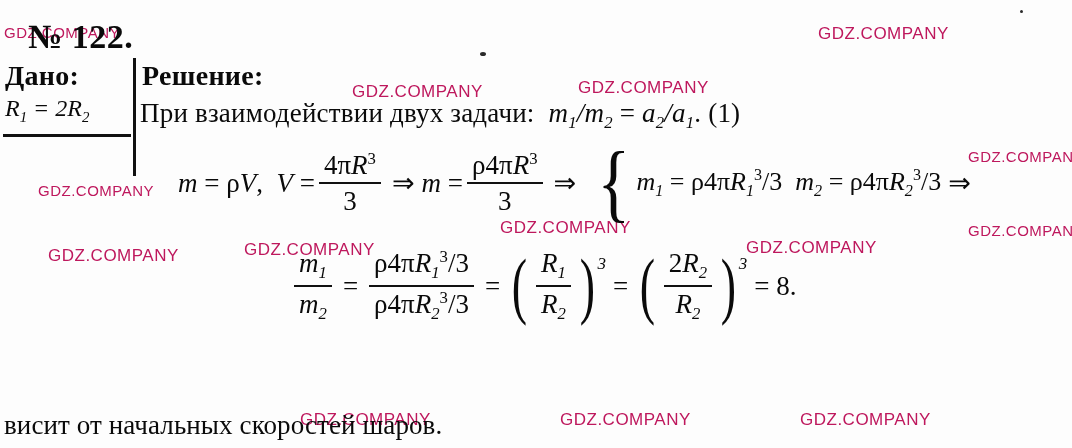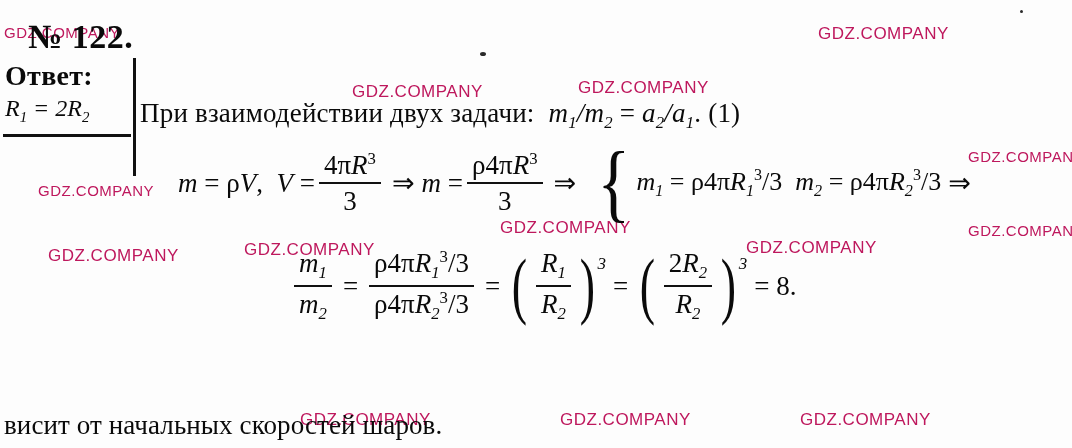--- a/index.html
+++ b/index.html
@@ -243,27 +243,28 @@
     <span class="wm" style="left:300px;top:410px; font-size:17px;">GDZ.COMPANY</span>
     <span class="wm" style="left:560px;top:410px; font-size:17px;">GDZ.COMPANY</span>
     <span class="wm" style="left:800px;top:410px; font-size:17px;">GDZ.COMPANY</span>
   </div>
 
   <div class="speck" style="left:480px; top:52px; width:6px; height:4px;"></div>
   <div class="speck" style="left:1020px; top:10px; width:3px; height:3px;"></div>
 
   <div class="prob-num">№ 122.</div>
 
-  <div class="given-label">Ответ:</div>
+  <div class="given-label">Дано:</div>
   <div class="given-line1">
     <span class="it">R</span><sub class="it">1</sub> = 2<span class="it">R</span><sub class="it">2</sub>
   </div>
   <div class="given-rule"></div>
   <div class="vert-rule"></div>
 
+  <div class="sol-label">Решение:</div>
   <div class="sol-line1">
     <span>При взаимодействии двух задачи:</span>
     <span>
       &nbsp;<span class="it">m</span><sub class="it">1</sub><span class="it">/m</span><sub class="it">2</sub> = <span class="it">a</span><sub class="it">2</sub><span class="it">/a</span><sub class="it">1</sub>. (1)
     </span>
   </div>
 
   <div class="frow2">
     <span><span class="it">m</span> = ρ<span class="it">V</span>,&nbsp;&nbsp;<span class="it">V</span> =</span>
     <span class="frac">

